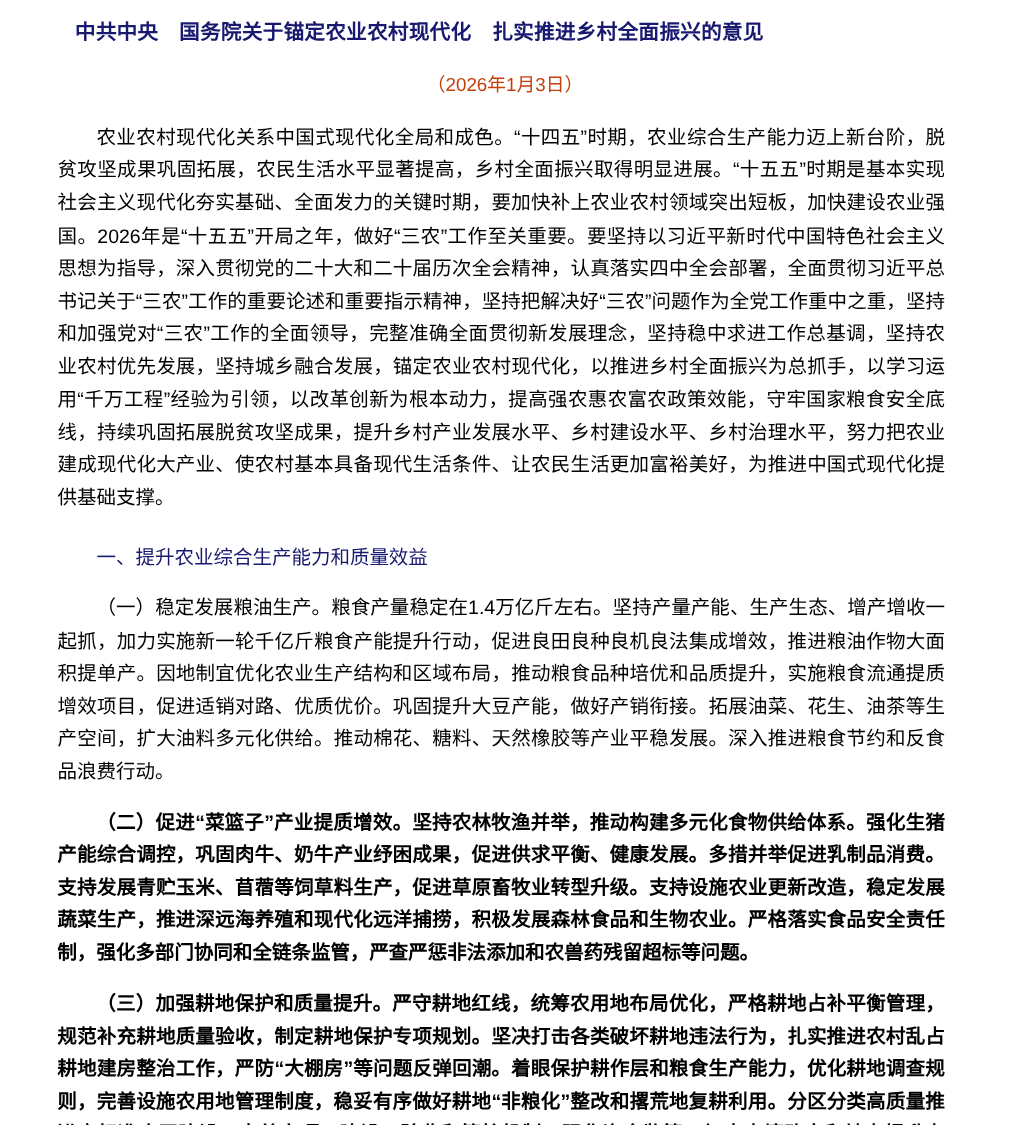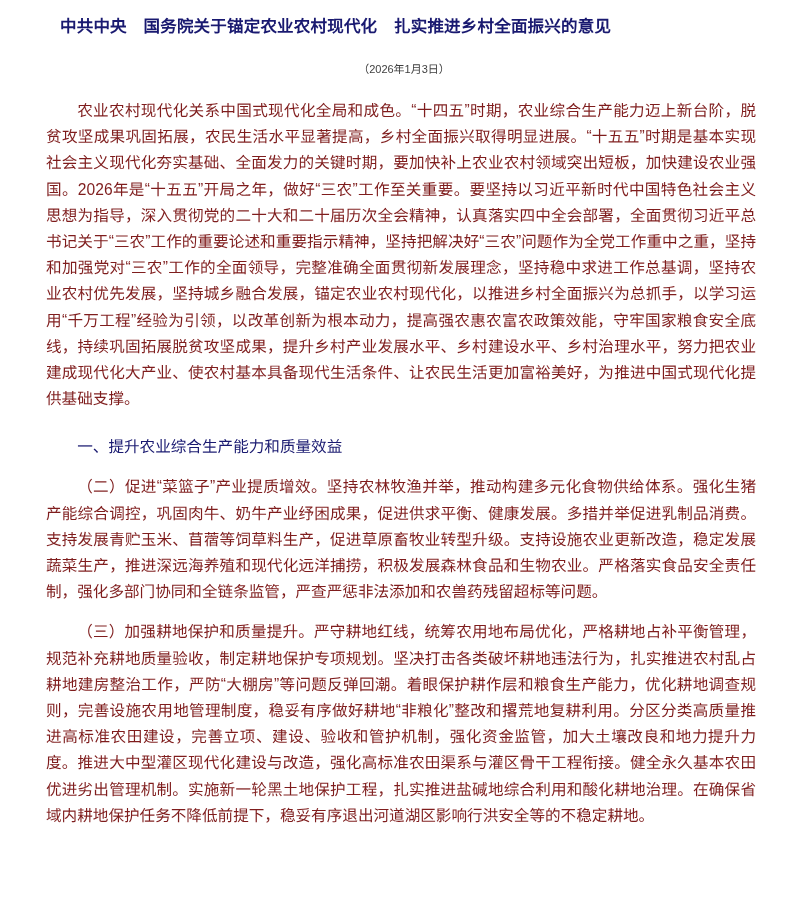--- a/index.html
+++ b/index.html
@@ -27,40 +27,41 @@
     font-size: 16.5px;
     font-weight: bold;
     line-height: 24px;
     color: #191970;
     letter-spacing: 0.2px;
   }
   .doc-date {
     margin: 0;
     padding: 20px 0 0 0;
     text-align: center;
-    font-size: 11px;
+    font-size: 15px;
     font-weight: normal;
     line-height: 22px;
-    color: #404040;
+    color: #c2410c;
   }
   .body-area {
     padding: 18px 36px 12px 46px;
   }
   p.para {
     margin: 0 16px 0 0;
     font-size: 15.6px;
     line-height: 26.2px;
-    color: #7f1d1d;
+    color: #000000;
     text-align: justify;
     text-justify: inter-ideograph;
     text-indent: 2em;
     word-break: break-all;
   }
   p.para + p.para {
     margin-top: 14px;
+    font-weight: bold;
   }
   h2.section-heading {
     margin: 22px 0 14px 0;
     font-size: 15.6px;
     line-height: 26px;
     font-weight: normal;
     color: #191970;
     text-indent: 2em;
     text-align: left;
   }
@@ -73,19 +74,20 @@
   <h1 class="doc-title">中共中央　国务院关于锚定农业农村现代化　扎实推进乡村全面振兴的意见</h1>
 
   <div class="doc-date">（2026年1月3日）</div>
 
   <div class="body-area">
 
     <p class="para">农业农村现代化关系中国式现代化全局和成色。“十四五”时期，农业综合生产能力迈上新台阶，脱贫攻坚成果巩固拓展，农民生活水平显著提高，乡村全面振兴取得明显进展。“十五五”时期是基本实现社会主义现代化夯实基础、全面发力的关键时期，要加快补上农业农村领域突出短板，加快建设农业强国。2026年是“十五五”开局之年，做好“三农”工作至关重要。要坚持以习近平新时代中国特色社会主义思想为指导，深入贯彻党的二十大和二十届历次全会精神，认真落实四中全会部署，全面贯彻习近平总书记关于“三农”工作的重要论述和重要指示精神，坚持把解决好“三农”问题作为全党工作重中之重，坚持和加强党对“三农”工作的全面领导，完整准确全面贯彻新发展理念，坚持稳中求进工作总基调，坚持农业农村优先发展，坚持城乡融合发展，锚定农业农村现代化，以推进乡村全面振兴为总抓手，以学习运用“千万工程”经验为引领，以改革创新为根本动力，提高强农惠农富农政策效能，守牢国家粮食安全底线，持续巩固拓展脱贫攻坚成果，提升乡村产业发展水平、乡村建设水平、乡村治理水平，努力把农业建成现代化大产业、使农村基本具备现代生活条件、让农民生活更加富裕美好，为推进中国式现代化提供基础支撑。</p>
 
     <h2 class="section-heading">一、提升农业综合生产能力和质量效益</h2>
 
+    <p class="para">（一）稳定发展粮油生产。粮食产量稳定在1.4万亿斤左右。坚持产量产能、生产生态、增产增收一起抓，加力实施新一轮千亿斤粮食产能提升行动，促进良田良种良机良法集成增效，推进粮油作物大面积提单产。因地制宜优化农业生产结构和区域布局，推动粮食品种培优和品质提升，实施粮食流通提质增效项目，促进适销对路、优质优价。巩固提升大豆产能，做好产销衔接。拓展油菜、花生、油茶等生产空间，扩大油料多元化供给。推动棉花、糖料、天然橡胶等产业平稳发展。深入推进粮食节约和反食品浪费行动。</p>
 
     <p class="para">（二）促进“菜篮子”产业提质增效。坚持农林牧渔并举，推动构建多元化食物供给体系。强化生猪产能综合调控，巩固肉牛、奶牛产业纾困成果，促进供求平衡、健康发展。多措并举促进乳制品消费。支持发展青贮玉米、苜蓿等饲草料生产，促进草原畜牧业转型升级。支持设施农业更新改造，稳定发展蔬菜生产，推进深远海养殖和现代化远洋捕捞，积极发展森林食品和生物农业。严格落实食品安全责任制，强化多部门协同和全链条监管，严查严惩非法添加和农兽药残留超标等问题。</p>
 
     <p class="para">（三）加强耕地保护和质量提升。严守耕地红线，统筹农用地布局优化，严格耕地占补平衡管理，规范补充耕地质量验收，制定耕地保护专项规划。坚决打击各类破坏耕地违法行为，扎实推进农村乱占耕地建房整治工作，严防“大棚房”等问题反弹回潮。着眼保护耕作层和粮食生产能力，优化耕地调查规则，完善设施农用地管理制度，稳妥有序做好耕地“非粮化”整改和撂荒地复耕利用。分区分类高质量推进高标准农田建设，完善立项、建设、验收和管护机制，强化资金监管，加大土壤改良和地力提升力度。推进大中型灌区现代化建设与改造，强化高标准农田渠系与灌区骨干工程衔接。健全永久基本农田优进劣出管理机制。实施新一轮黑土地保护工程，扎实推进盐碱地综合利用和酸化耕地治理。在确保省域内耕地保护任务不降低前提下，稳妥有序退出河道湖区影响行洪安全等的不稳定耕地。</p>
 
   </div>
 </div>
 
 </body></html>

